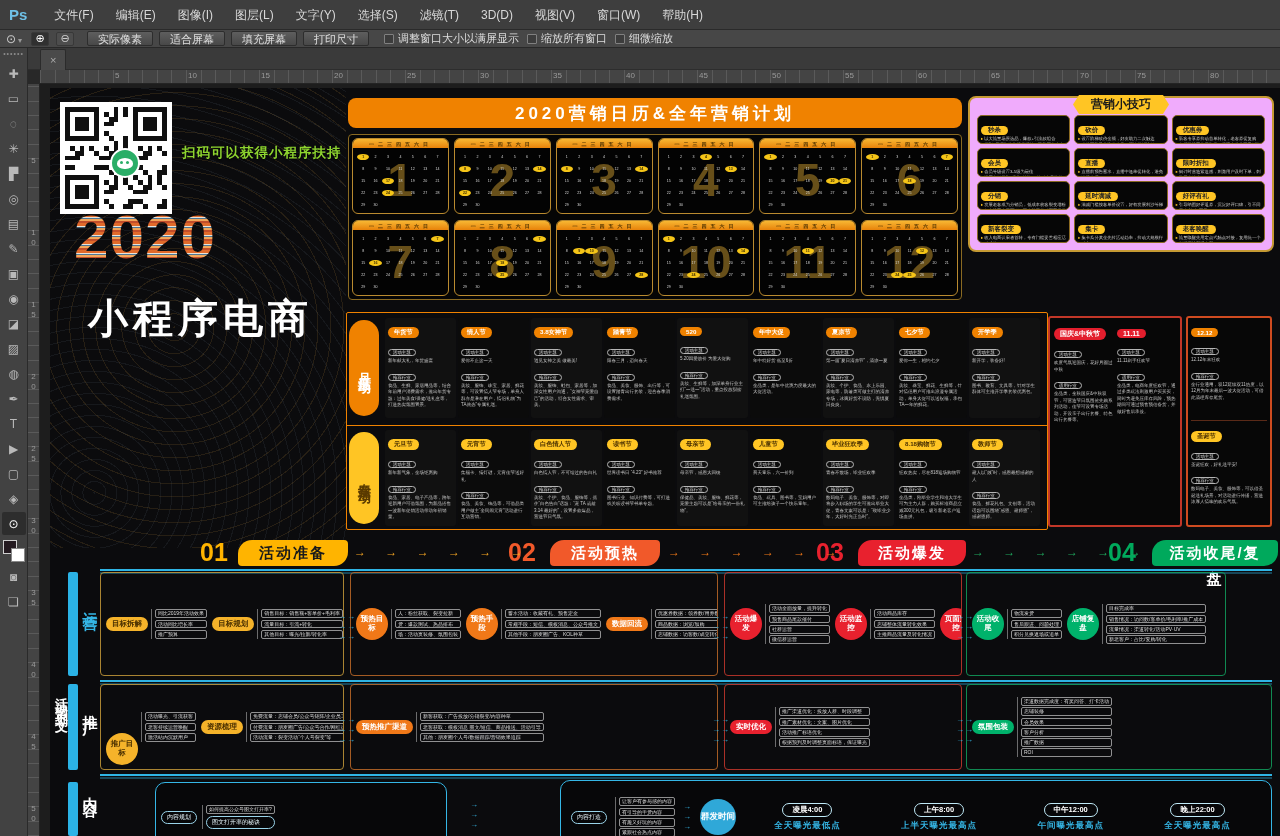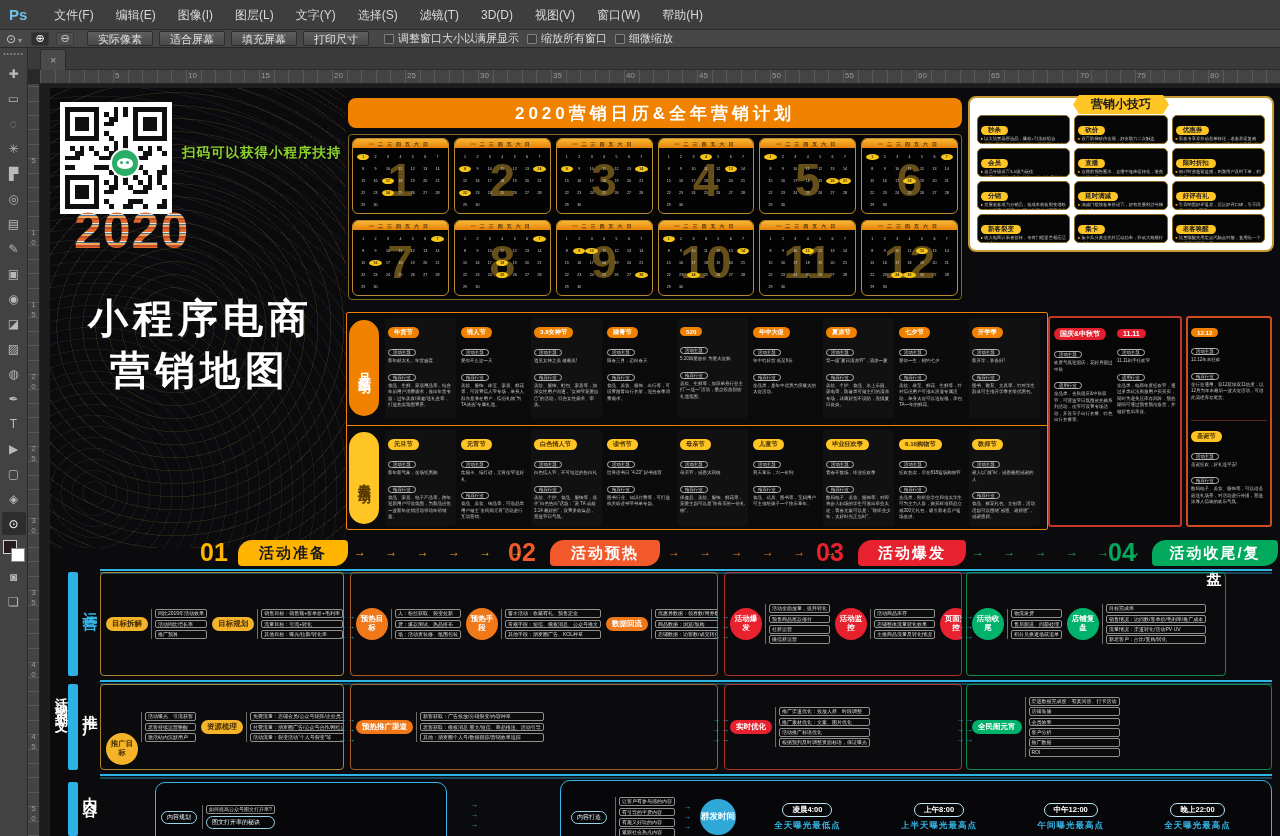--- a/index.html
+++ b/index.html
@@ -52,21 +52,21 @@
      background:repeating-radial-gradient(circle at 42% 52%,rgba(148,110,48,.20) 0 1px,transparent 1px 13px),
                 repeating-radial-gradient(circle at 15% 88%,rgba(120,140,160,.10) 0 1px,transparent 1px 11px)}
   .qr{position:absolute;left:10px;top:14px;width:112px;height:112px;background:#fff;padding:5px}
   .qrgrid{position:relative;width:102px;height:102px}
   .qrcell{position:absolute;background:#101010}
   .wxbadge{position:absolute;left:50px;top:46px;width:30px;height:30px;border-radius:50%;background:#2aae67;border:2px solid #fff;
            display:flex;align-items:center;justify-content:center}
   .wxdots{width:16px;height:11px;background:#fff;border-radius:50% 50% 46% 46%;position:relative}
   .wxdots:after{content:"";position:absolute;left:3px;top:3px;width:3px;height:3px;border-radius:50%;background:#2aae67;box-shadow:6px 0 0 #2aae67}
   .qr-cap{position:absolute;left:132px;top:56px;color:#8dd32f;font-weight:bold;font-size:13.5px;letter-spacing:1px;text-shadow:0 1px 2px #000}
-  .year{position:absolute;left:24px;top:118px;font-size:50px;font-weight:800;letter-spacing:1px;line-height:1;
+  .year{position:absolute;left:24px;top:118px;font-size:62px;font-weight:800;letter-spacing:1px;line-height:1;
         background:repeating-linear-gradient(0deg,#c24e2a 0 2px,#f2a65a 2px 4px,#4c7695 4px 5px,#e8e4da 5px 6px,#e06a2b 6px 9px);
         -webkit-background-clip:text;background-clip:text;color:transparent}
   .ptitle{position:absolute;color:#fff;font-weight:800;letter-spacing:5px;font-size:40px;line-height:1}
   .t1{left:38px;top:210px}.t2{left:60px;top:262px}
 
   
   .cal-header{position:absolute;left:298px;top:10px;width:614px;height:30px;background:#f08200;border-radius:8px;
      display:flex;align-items:center;justify-content:center;color:#fff;font-weight:800;font-size:17px;letter-spacing:4px}
   .cal-frame{position:absolute;left:298px;top:46px;width:614px;height:166px;border:1px solid #8a6a22;border-radius:4px;background:#050505}
   .cal-grid{position:absolute;left:302px;top:50px;width:606px;height:158px;display:grid;grid-template-columns:repeat(6,1fr);
@@ -74,21 +74,21 @@
   .cal-card{position:relative;background:#030303;border:1px solid #b98a2f;border-radius:6px;overflow:hidden}
   .cal-head{height:9px;background:linear-gradient(#f7b733,#e8820a);display:flex;align-items:center;justify-content:center;
             font-size:5px;color:#4a3000;letter-spacing:4px;font-weight:bold}
   .cal-ghost{position:absolute;left:0;right:0;top:8px;bottom:0;display:flex;align-items:center;justify-content:center;
              font-size:46px;font-weight:800;color:rgba(170,130,40,.60)}
   .cal-days{position:absolute;left:4px;right:4px;top:12px;bottom:2px;display:grid;grid-template-columns:repeat(7,1fr);align-content:space-around}
   .cal-day{font-size:3.6px;color:#d8d8d8;text-align:center;height:6px;line-height:6px}
   .cal-day.hl{background:#f5c518;border-radius:50%;color:#3a2a00;font-weight:bold}
 
   
-  .tips{position:absolute;left:918px;top:8px;width:306px;height:156px;border:2px solid #c59a33;border-radius:8px;background:#ffffff}
+  .tips{position:absolute;left:918px;top:8px;width:306px;height:156px;border:2px solid #c59a33;border-radius:8px;background:#f0abfc}
   .tips-title{position:absolute;left:50%;top:-3px;transform:translateX(-50%);background:#ffc524;color:#1a1a1a;font-weight:800;
      font-size:12px;padding:1px 18px;border-radius:3px;clip-path:polygon(6px 0,calc(100% - 6px) 0,100% 50%,calc(100% - 6px) 100%,6px 100%,0 50%)}
   .tips-grid{position:absolute;left:7px;right:7px;top:17px;bottom:7px;display:grid;grid-template-columns:repeat(3,1fr);
              grid-auto-rows:1fr;gap:4px}
   .tip-card{background:#060606;border:1px solid #8a6a22;border-radius:5px;padding:2px 3px;overflow:hidden}
   .tip-label{display:inline-block;background:#ffc524;color:#222;font-weight:700;font-size:6.5px;padding:0 7px;border-radius:6px;margin-bottom:1px}
   .tip-line{font-size:4.3px;color:#c9c9c9;line-height:1.4;display:flex;gap:1px}
   .tip-line b{color:#ffc524;font-size:4.3px;font-weight:normal}
 
   
@@ -369,21 +369,20 @@
             <div class="qrcell" style="left: 4.85714px; top: 72.8571px; width: 24.2857px; height: 24.2857px; background: rgb(255, 255, 255);"></div>
             <div class="qrcell" style="left: 9.71429px; top: 77.7143px; width: 14.5714px; height: 14.5714px;"></div>
           </div>
         <div class="wxbadge">
             <div class="wxdots"></div>
           </div>
       </div>
       <div class="qr-cap">扫码可以获得小程序扶持</div>
       <div class="year">2020</div>
       <div class="ptitle t1">小程序电商</div>
-      <div class="ptitle t2">营销地图</div>
 
       <div class="cal-header">2020营销日历&amp;全年营销计划</div>
       <div class="cal-frame"></div>
       <div class="cal-grid" id="calgrid">
           <div class="cal-card">
             <div class="cal-head">一二三四五六日</div>
             <div class="cal-ghost">1</div>
             <div class="cal-days">
               <span class="cal-day hl">1</span>
               <span class="cal-day">2</span>
@@ -1113,21 +1112,21 @@
                   <div class="fitem">推广素材优化：文案、图片优化</div>
                   <div class="fitem">活动推广标语优化</div>
                   <div class="fitem">根据预判及时调整页面标语，保证曝光</div>
                 </div>
               </div>
             </div>
           </div>
           <div class="frow-box" style="left: 916px; top: 596px; width: 306px; height: 86px; border-color: rgba(18, 160, 94, 0.85);">
             <div class="cell">
               <div class="grp">
-                <div class="node-pill" style="background: rgb(0, 178, 107); color: rgb(255, 255, 255);">全民闹元宵</div>
+                <div class="node-pill" style="background: rgb(0, 178, 107); color: rgb(255, 255, 255);">氛围包装</div>
                 <div class="grp-items">
                   <div class="fitem">渠道数据完成度：有奖问答、打卡活动</div>
                   <div class="fitem">店铺装修</div>
                   <div class="fitem">会员效果</div>
                   <div class="fitem">客户分析</div>
                   <div class="fitem">推广数据</div>
                   <div class="fitem">ROI</div>
                 </div>
               </div>
             </div>

